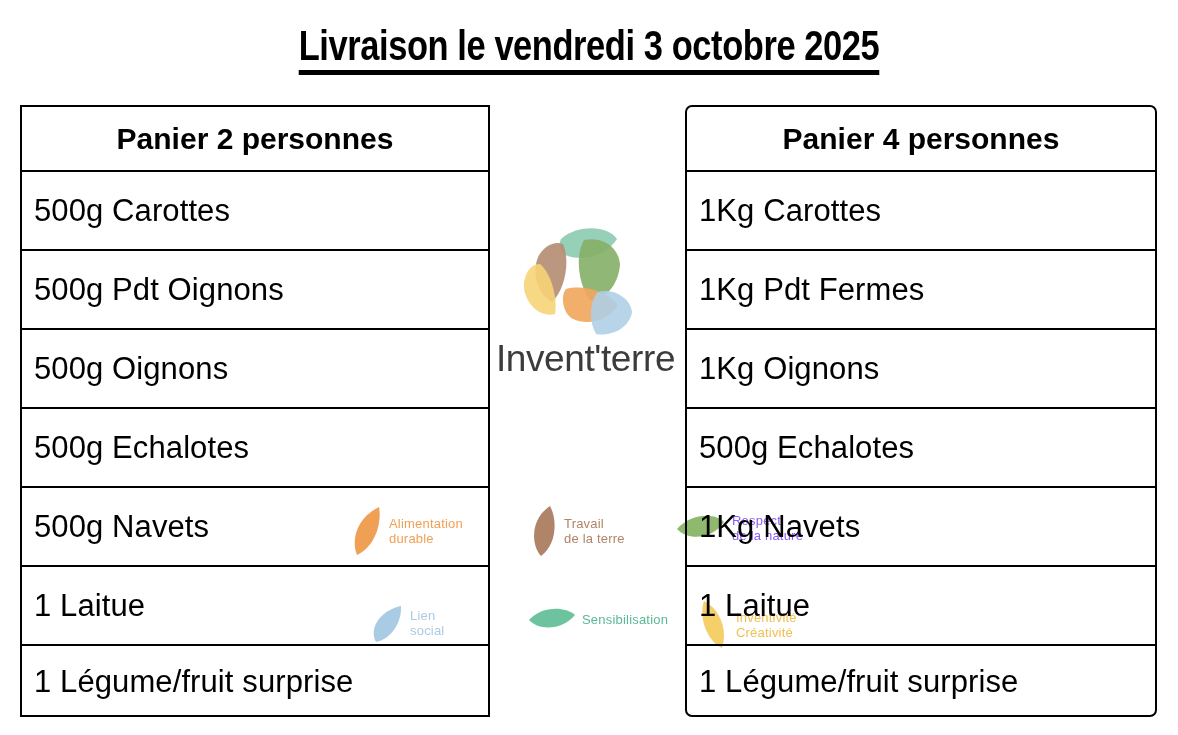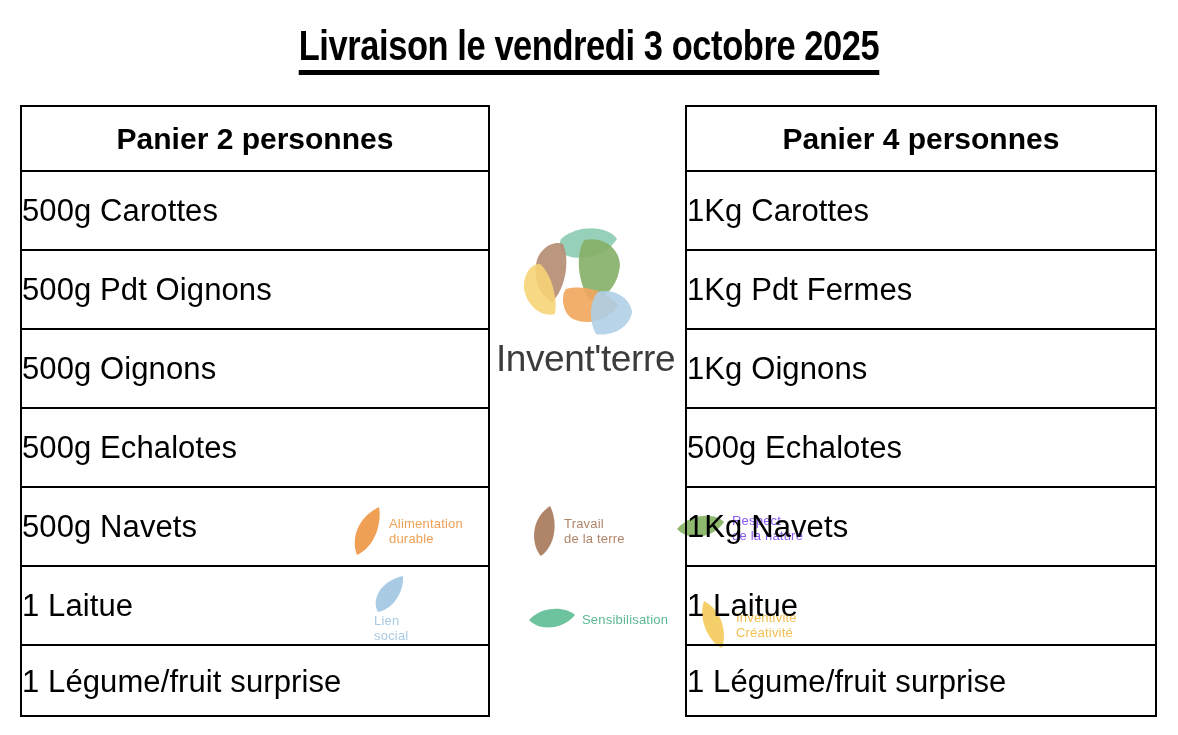--- a/index.html
+++ b/index.html
@@ -34,21 +34,21 @@
 
   
   .panier{
     position:absolute;
     border:2px solid #000000;
     box-sizing:border-box;
     background:transparent;
     z-index:3;
   }
   .panier.left{left:20px;top:105px;width:470px;height:612px;}
-  .panier.right{left:685px;top:105px;width:472px;height:612px;}
+  .panier.right{left:685px;top:105px;width:472px;height:612px;border-radius:7px;}
 
   .row{
     box-sizing:border-box;
     border-bottom:2px solid #000000;
     display:flex;
     align-items:center;
     height:79px;
     position:relative;
   }
   .row.header{
@@ -60,20 +60,21 @@
   .header-label{
     font-size:30px;
     font-weight:bold;
     color:#000000;
     letter-spacing:0px;
   }
   .item-label{
     font-size:31px;
     font-weight:normal;
     color:#000000;
+    padding-left:12px;
     letter-spacing:0.1px;
     white-space:nowrap;
   }
 
   
   .logo-wrap{
     position:absolute;
     left:478px;top:222px;
     width:215px;height:175px;
     z-index:1;
@@ -105,21 +106,21 @@
     font-size:13px;
     line-height:15px;
     margin-left:6px;
     letter-spacing:0.2px;
   }
   .wm .wmtext span{display:block;}
 
   .wm-alimentation{left:349px;top:505px;}
   .wm-travail{left:528px;top:505px;}
   .wm-respect{left:676px;top:512px;}
-  .wm-lien{left:368px;top:573px;flex-direction:column;}
+  .wm-lien{left:368px;top:603px;}
   .wm-sensi{left:528px;top:605px;}
   .wm-invent{left:700px;top:600px;}
 
   .c-orange{color:#f0a055;}
   .c-brown{color:#b08468;}
   .c-green{color:#8b5cf6;}
   .c-blue{color:#a9cbe4;}
   .c-teal{color:#5cb894;}
   .c-yellow{color:#f0c050;}
 </style>

